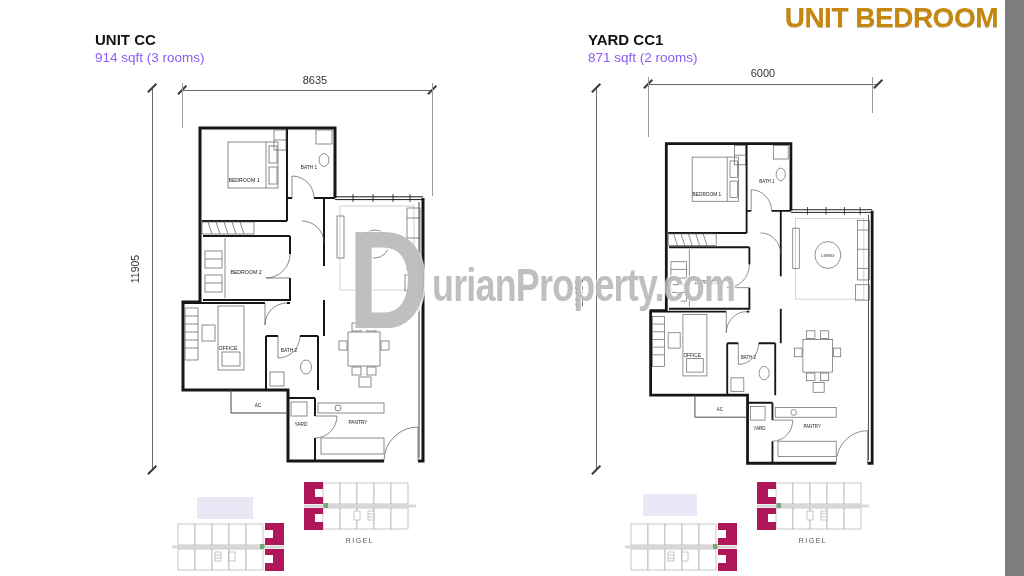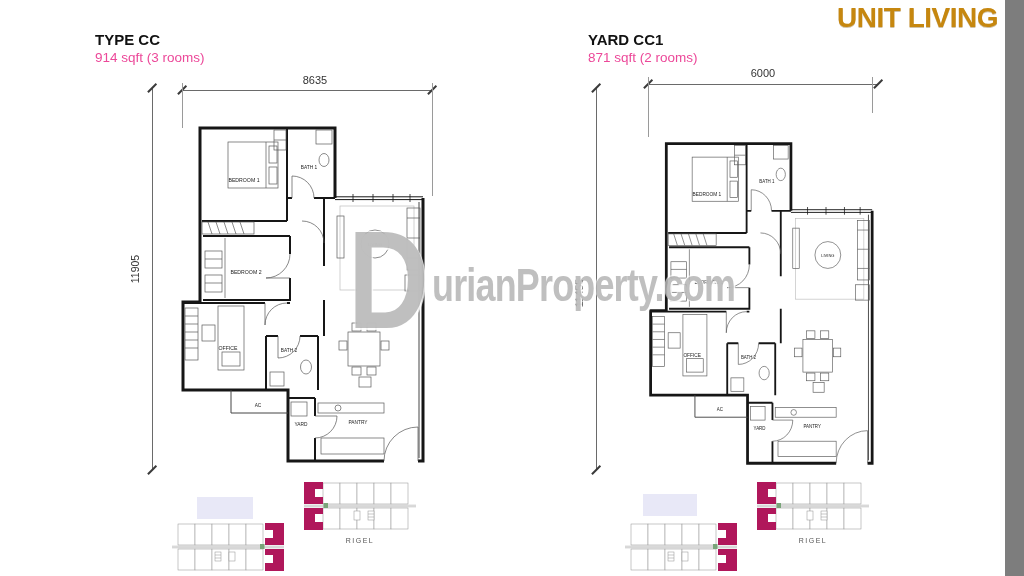--- a/index.html
+++ b/index.html
@@ -3,21 +3,21 @@
 <meta charset="utf-8">
 <style>
   html,body{margin:0;padding:0;background:#e9e9e9;}
   .stage{position:relative;width:1024px;height:576px;background:#ffffff;overflow:hidden;
          font-family:"Liberation Sans",sans-serif;}
   .abs{position:absolute;}
   .page-title{font-size:28px;font-weight:bold;letter-spacing:-0.5px;color:#C6870F;
               text-shadow:0 1px 0 rgba(120,80,0,0.35);}
   .side-strip{top:0;right:0;width:19px;height:576px;background:#7D7D7D;}
   .unit-type{font-size:15px;font-weight:bold;color:#111;}
-  .unit-size{font-size:13.5px;color:#ec4899;}
+  .unit-size{font-size:13.5px;color:#8b5cf6;}
   .dim-h{height:1px;background:#6a6a6a;}
   .dim-v{width:1px;background:#6a6a6a;}
   .ext{width:1px;background:#9a9a9a;}
   .tick{width:12px;height:1.6px;background:#3a3a3a;transform:rotate(-45deg);}
   .dim-label{font-size:11px;color:#333;text-align:center;}
   .dim-label-v{font-size:10.5px;color:#333;text-align:center;transform:rotate(-90deg);}
   svg text{font-family:"Liberation Sans",sans-serif;fill:#1b1b1b;}
   .wm-d{font-size:140px;line-height:0.78;font-weight:bold;color:rgba(128,128,128,0.5);
         transform:scaleX(0.8);transform-origin:left top;
         text-shadow:2px 2px 1px rgba(255,255,255,0.85),-1px -1px 1px rgba(255,255,255,0.7);}
@@ -27,23 +27,23 @@
   .lavender{background:#E8E8F7;}
   .rigel-label{font-size:7px;letter-spacing:1.5px;color:#555;text-align:center;width:80px;}
 </style>
 </head>
 <body>
 
 <div class="stage">
 
   <div class="abs side-strip"></div>
 
-  <div class="abs page-title" style="top:2px;right:26px;">UNIT LIVING</div>
-
-  <div class="abs unit-type" style="left:95px;top:31px;">TYPE CC</div>
+  <div class="abs page-title" style="top:2px;right:26px;">UNIT BEDROOM</div>
+
+  <div class="abs unit-type" style="left:95px;top:31px;">UNIT CC</div>
   <div class="abs unit-size" style="left:95px;top:50px;">914 sqft (3 rooms)</div>
   <div class="abs unit-type" style="left:588px;top:31px;">YARD CC1</div>
   <div class="abs unit-size" style="left:588px;top:50px;">871 sqft (2 rooms)</div>
 
   <div>
     <div class="abs dim-h" style="left:182px;top:90px;width:250px;"></div>
     <div class="abs tick" style="left:176px;top:89px;"></div>
     <div class="abs tick" style="left:426px;top:89px;"></div>
     <div class="abs ext" style="left:182px;top:83px;height:45px;"></div>
     <div class="abs ext" style="left:432px;top:83px;height:113px;"></div>

